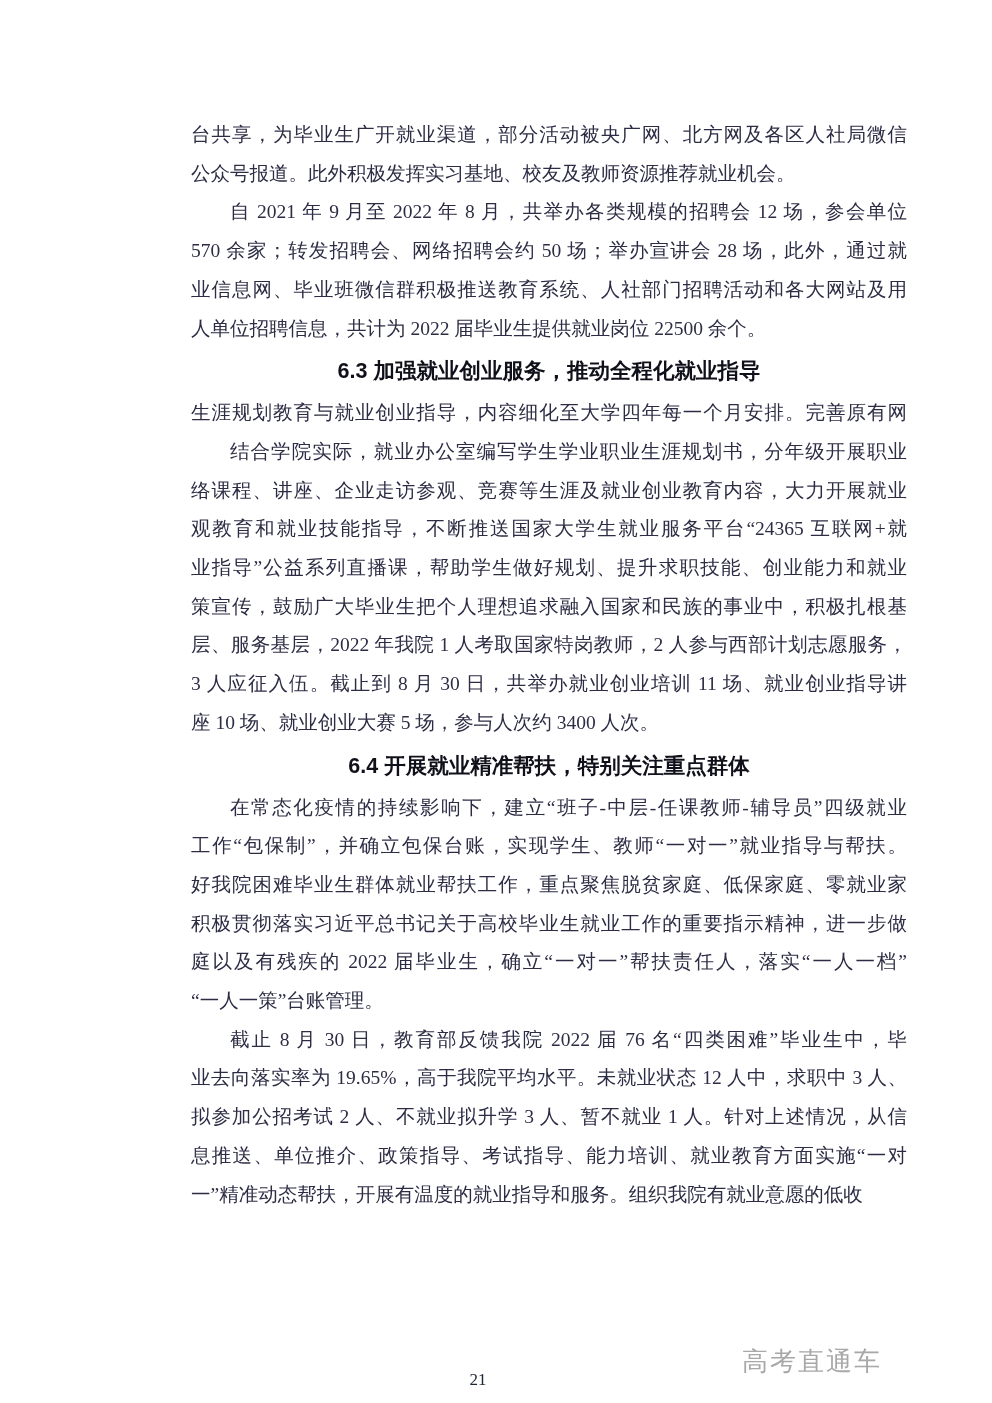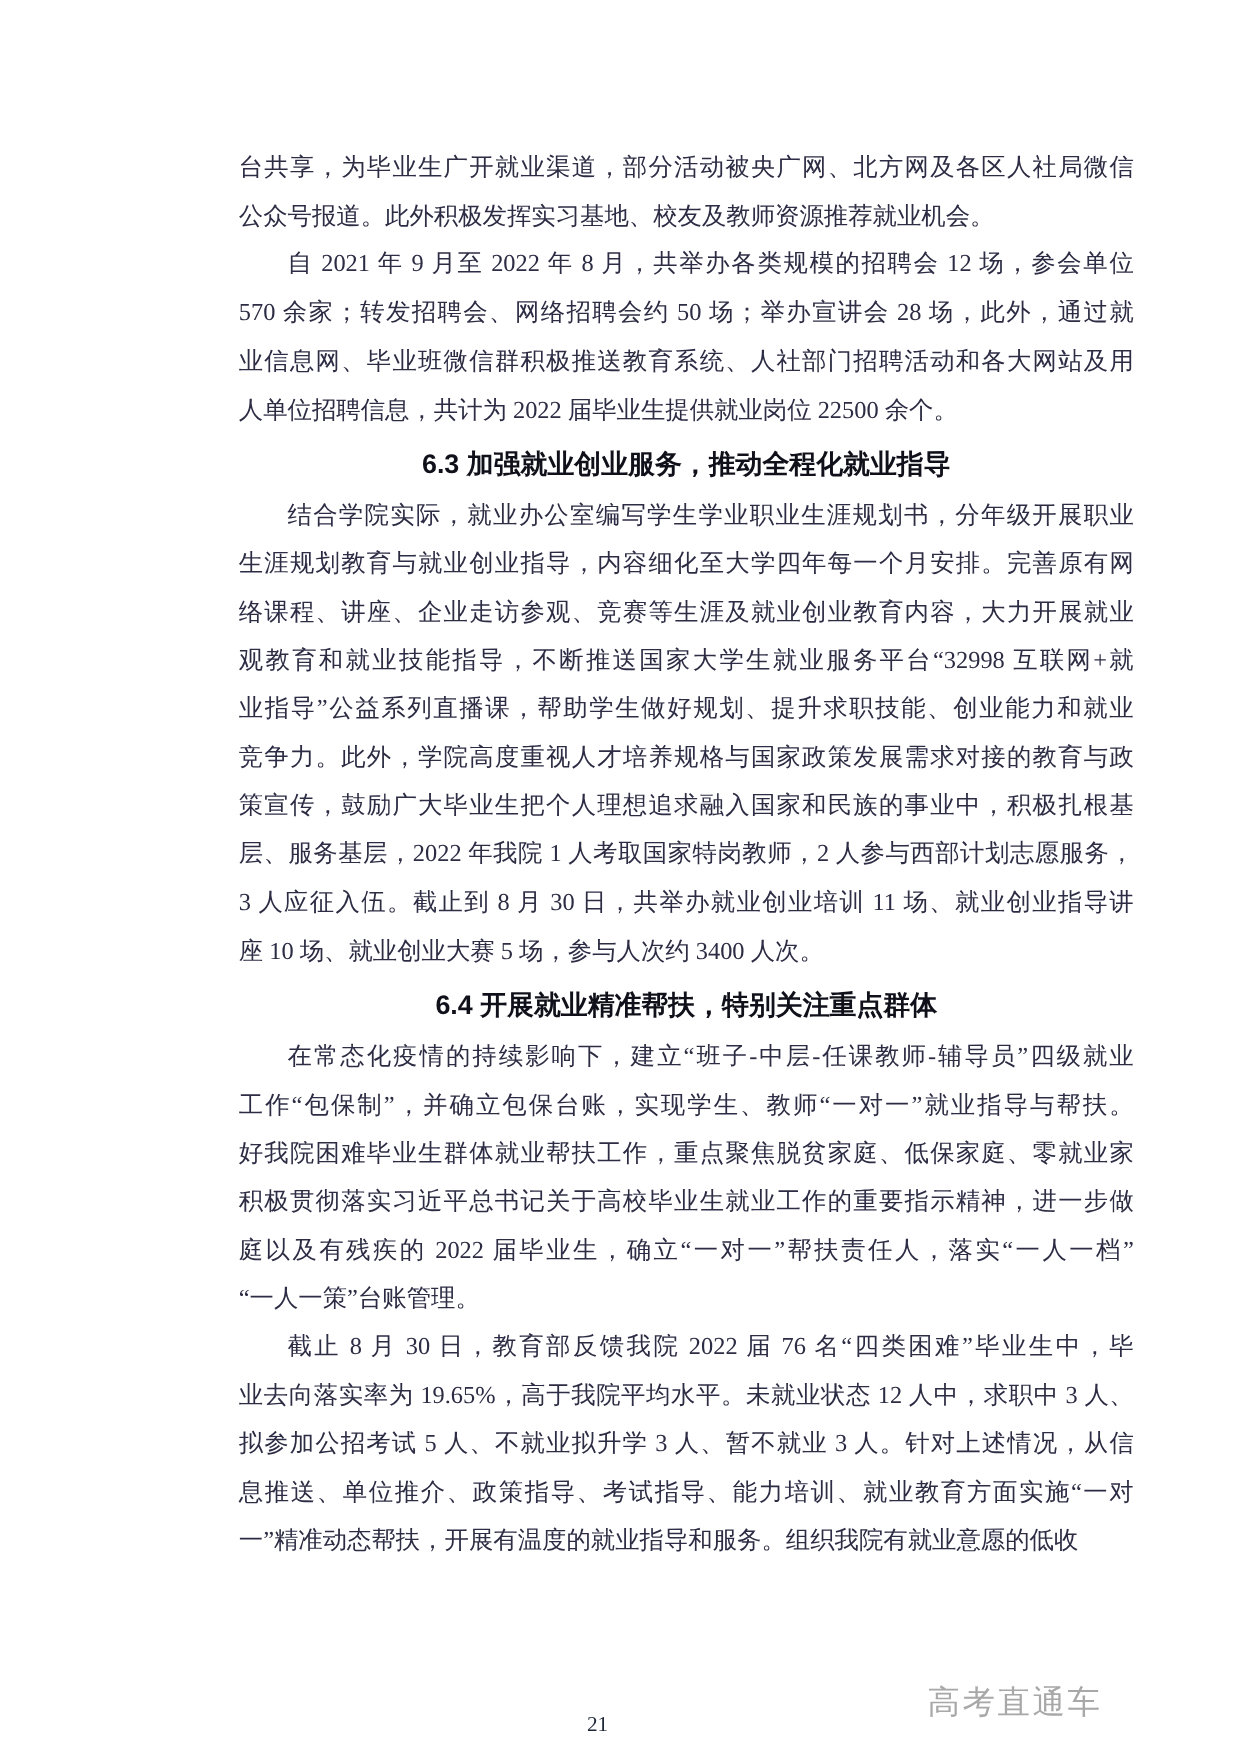--- a/index.html
+++ b/index.html
@@ -61,43 +61,42 @@
         <div class="line final">公众号报道。此外积极发挥实习基地、校友及教师资源推荐就业机会。</div>
       </div>
       <div class="para">
         <div class="line indent">自 2021 年 9 月至 2022 年 8 月，共举办各类规模的招聘会 12 场，参会单位</div>
         <div class="line">570 余家；转发招聘会、网络招聘会约 50 场；举办宣讲会 28 场，此外，通过就</div>
         <div class="line">业信息网、毕业班微信群积极推送教育系统、人社部门招聘活动和各大网站及用</div>
         <div class="line final">人单位招聘信息，共计为 2022 届毕业生提供就业岗位 22500 余个。</div>
       </div>
       <div class="heading">6.3 加强就业创业服务，推动全程化就业指导</div>
       <div class="para">
+        <div class="line">生涯规划教育与就业创业指导，内容细化至大学四年每一个月安排。完善原有网</div>
         <div class="line indent">结合学院实际，就业办公室编写学生学业职业生涯规划书，分年级开展职业</div>
-        <div class="line">生涯规划教育与就业创业指导，内容细化至大学四年每一个月安排。完善原有网</div>
         <div class="line">络课程、讲座、企业走访参观、竞赛等生涯及就业创业教育内容，大力开展就业</div>
-        <div class="line">观教育和就业技能指导，不断推送国家大学生就业服务平台“32998 互联网+就</div>
+        <div class="line">观教育和就业技能指导，不断推送国家大学生就业服务平台“24365 互联网+就</div>
         <div class="line">业指导”公益系列直播课，帮助学生做好规划、提升求职技能、创业能力和就业</div>
-        <div class="line">竞争力。此外，学院高度重视人才培养规格与国家政策发展需求对接的教育与政</div>
         <div class="line">策宣传，鼓励广大毕业生把个人理想追求融入国家和民族的事业中，积极扎根基</div>
         <div class="line">层、服务基层，2022 年我院 1 人考取国家特岗教师，2 人参与西部计划志愿服务，</div>
         <div class="line">3 人应征入伍。截止到 8 月 30 日，共举办就业创业培训 11 场、就业创业指导讲</div>
         <div class="line final">座 10 场、就业创业大赛 5 场，参与人次约 3400 人次。</div>
       </div>
       <div class="heading">6.4 开展就业精准帮扶，特别关注重点群体</div>
       <div class="para">
         <div class="line indent">在常态化疫情的持续影响下，建立“班子-中层-任课教师-辅导员”四级就业</div>
         <div class="line">工作“包保制”，并确立包保台账，实现学生、教师“一对一”就业指导与帮扶。</div>
         <div class="line">好我院困难毕业生群体就业帮扶工作，重点聚焦脱贫家庭、低保家庭、零就业家</div>
         <div class="line">积极贯彻落实习近平总书记关于高校毕业生就业工作的重要指示精神，进一步做</div>
         <div class="line">庭以及有残疾的 2022 届毕业生，确立“一对一”帮扶责任人，落实“一人一档”</div>
         <div class="line final">“一人一策”台账管理。</div>
       </div>
       <div class="para">
         <div class="line indent">截止 8 月 30 日，教育部反馈我院 2022 届 76 名“四类困难”毕业生中，毕</div>
         <div class="line">业去向落实率为 19.65%，高于我院平均水平。未就业状态 12 人中，求职中 3 人、</div>
-        <div class="line">拟参加公招考试 5 人、不就业拟升学 3 人、暂不就业 3 人。针对上述情况，从信</div>
+        <div class="line">拟参加公招考试 2 人、不就业拟升学 3 人、暂不就业 1 人。针对上述情况，从信</div>
         <div class="line">息推送、单位推介、政策指导、考试指导、能力培训、就业教育方面实施“一对</div>
         <div class="line final">一”精准动态帮扶，开展有温度的就业指导和服务。组织我院有就业意愿的低收</div>
       </div>
     </div>
   <div class="page-number">21</div>
   <div class="watermark">高考直通车</div>
 </div>
 
 </body></html>

